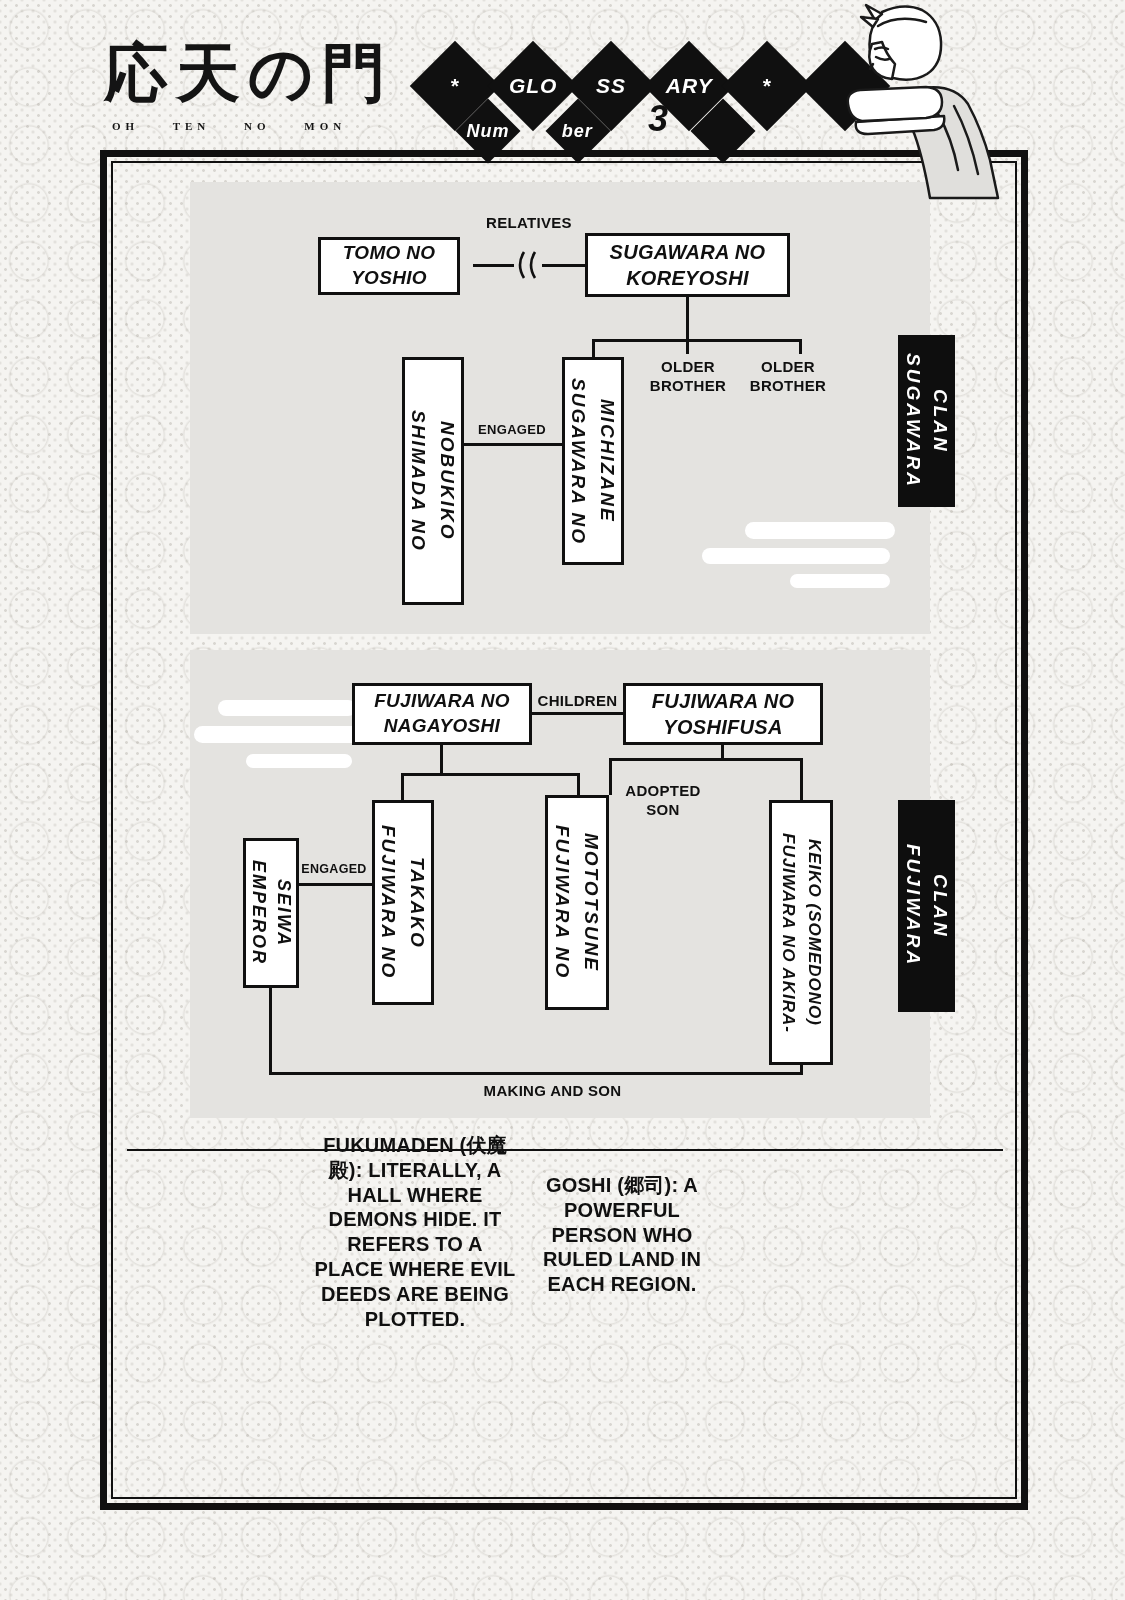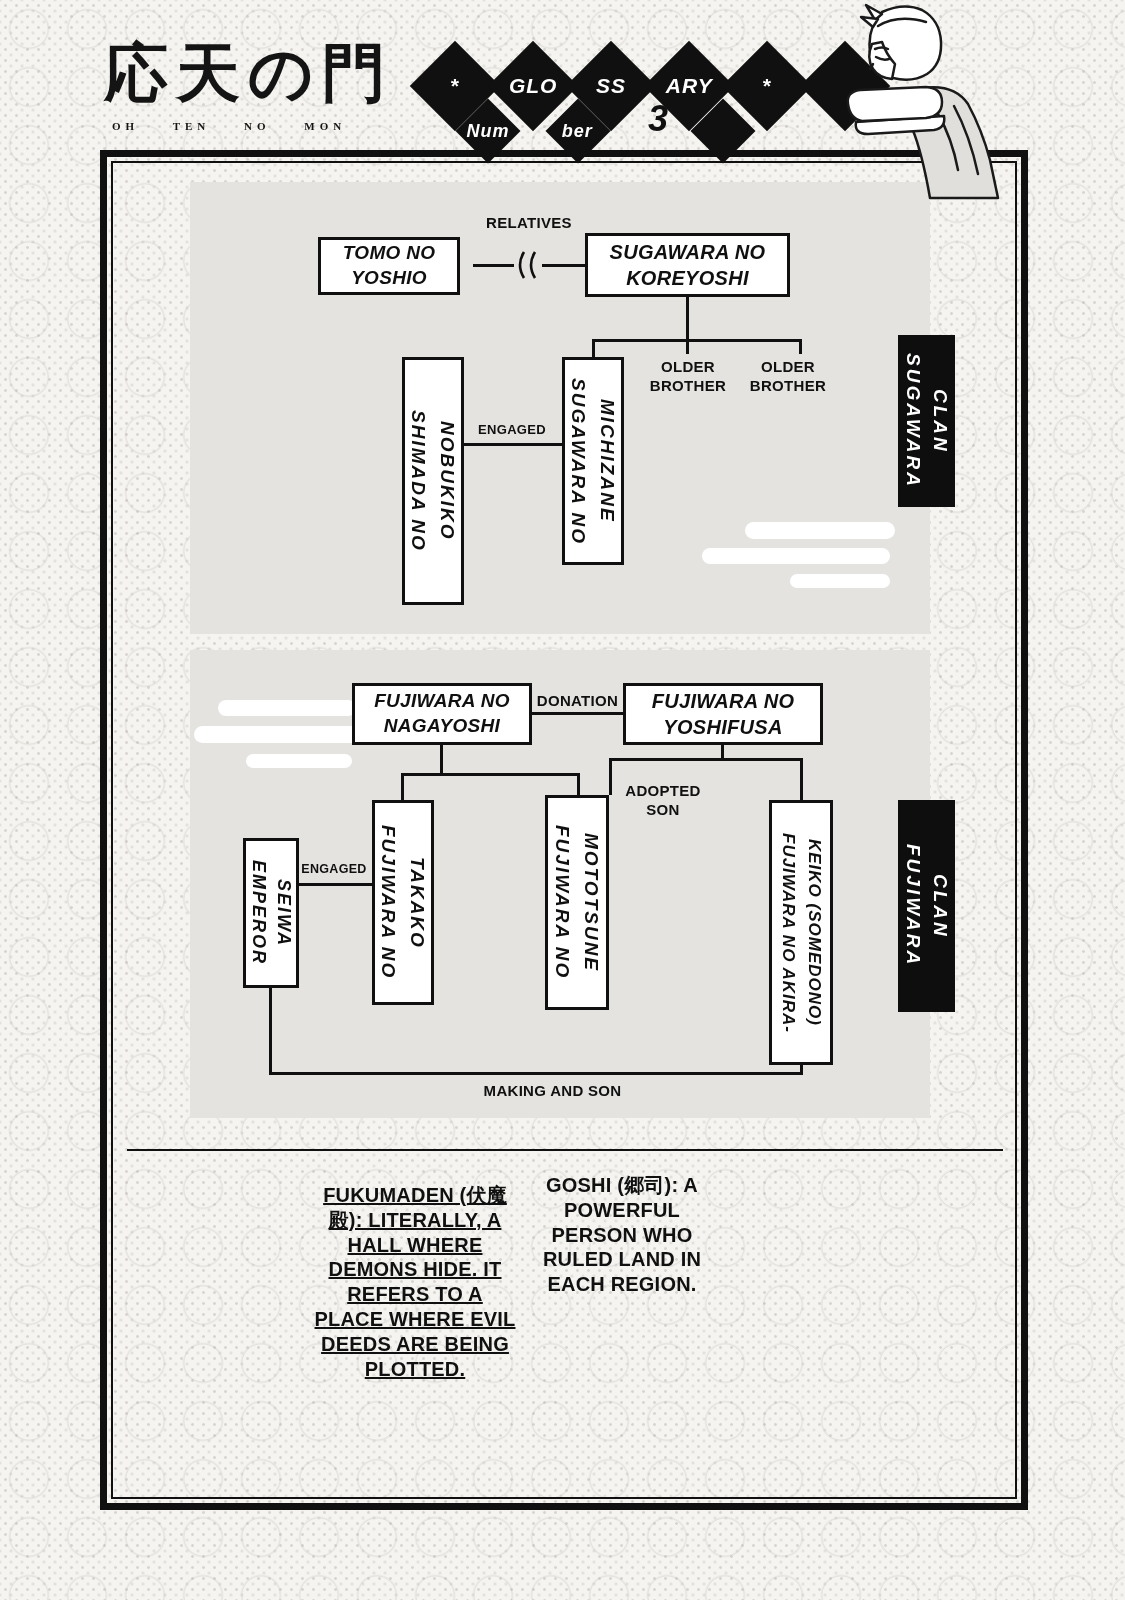--- a/index.html
+++ b/index.html
@@ -195,21 +195,21 @@
 CLAN</span>
   </div>
 
   <div class="panel" style="left:83px; top:493px; width:740px; height:468px;">
 
     <div class="cloud" style="left:28px; top:50px; width:138px; height:16px;"></div>
     <div class="cloud" style="left:4px; top:76px; width:168px; height:17px;"></div>
     <div class="cloud" style="left:56px; top:104px; width:106px; height:14px;"></div>
 
     <div class="hline" style="left:342px; top:62px; width:91px;"></div>
-    <div class="lbl" style="left:340px; top:42px; width:95px;">DONATION</div>
+    <div class="lbl" style="left:340px; top:42px; width:95px;">CHILDREN</div>
 
     <div class="vline" style="left:250px; top:95px; height:31px;"></div>
     <div class="hline" style="left:211px; top:123px; width:179px;"></div>
     <div class="vline" style="left:211px; top:123px; height:27px;"></div>
     <div class="vline" style="left:387px; top:123px; height:22px;"></div>
 
     <div class="vline" style="left:531px; top:95px; height:16px;"></div>
     <div class="hline" style="left:419px; top:108px; width:194px;"></div>
     <div class="vline" style="left:419px; top:108px; height:37px;"></div>
     <div class="vline" style="left:610px; top:108px; height:42px;"></div>
@@ -246,15 +246,15 @@
     </div>
   </div>
 
   <div class="badge" style="left:791px; top:643px; width:57px; height:212px;">
     <span>FUJIWARA
 CLAN</span>
   </div>
 
   <div class="divider" style="left:20px; top:992px; width:876px;"></div>
 
-  <div class="glossary-entry" style="left:206px; top:1026px; width:204px;text-decoration:underline;">FUKUMADEN (伏魔殿): LITERALLY, A HALL WHERE DEMONS HIDE. IT REFERS TO A PLACE WHERE EVIL DEEDS ARE BEING PLOTTED.</div>
+  <div class="glossary-entry" style="left:206px; top:976px; width:204px;">FUKUMADEN (伏魔殿): LITERALLY, A HALL WHERE DEMONS HIDE. IT REFERS TO A PLACE WHERE EVIL DEEDS ARE BEING PLOTTED.</div>
   <div class="glossary-entry" style="left:422px; top:1016px; width:186px;">GOSHI (郷司): A POWERFUL PERSON WHO RULED LAND IN EACH REGION.</div>
 </div>
 
 </body></html>

